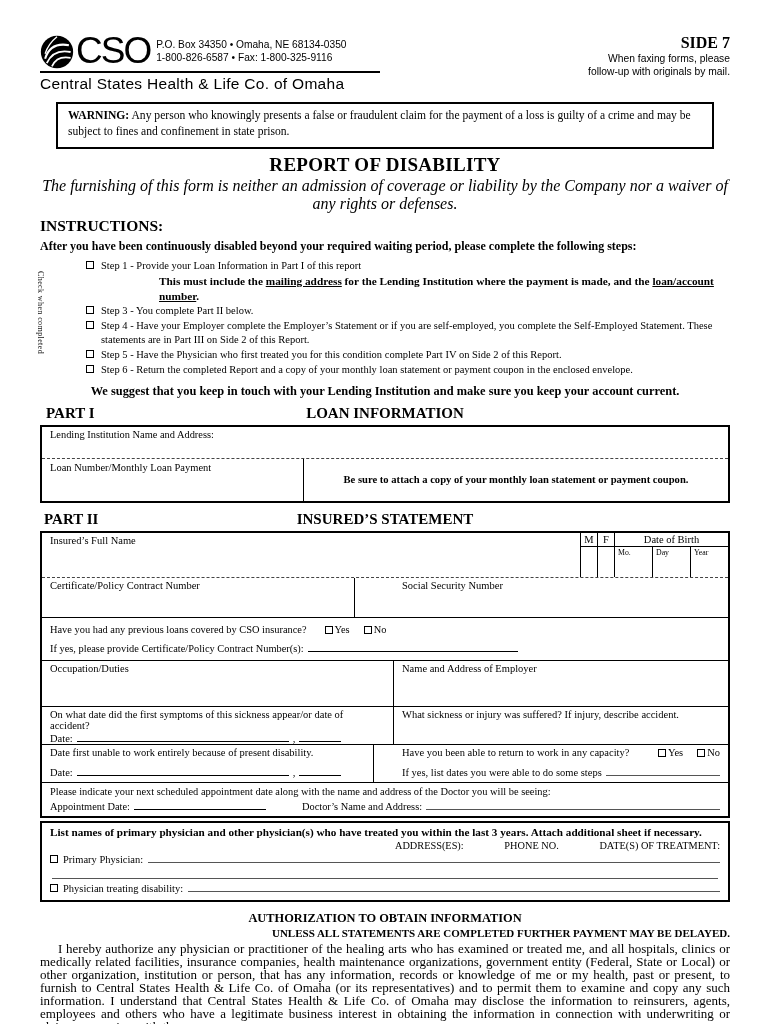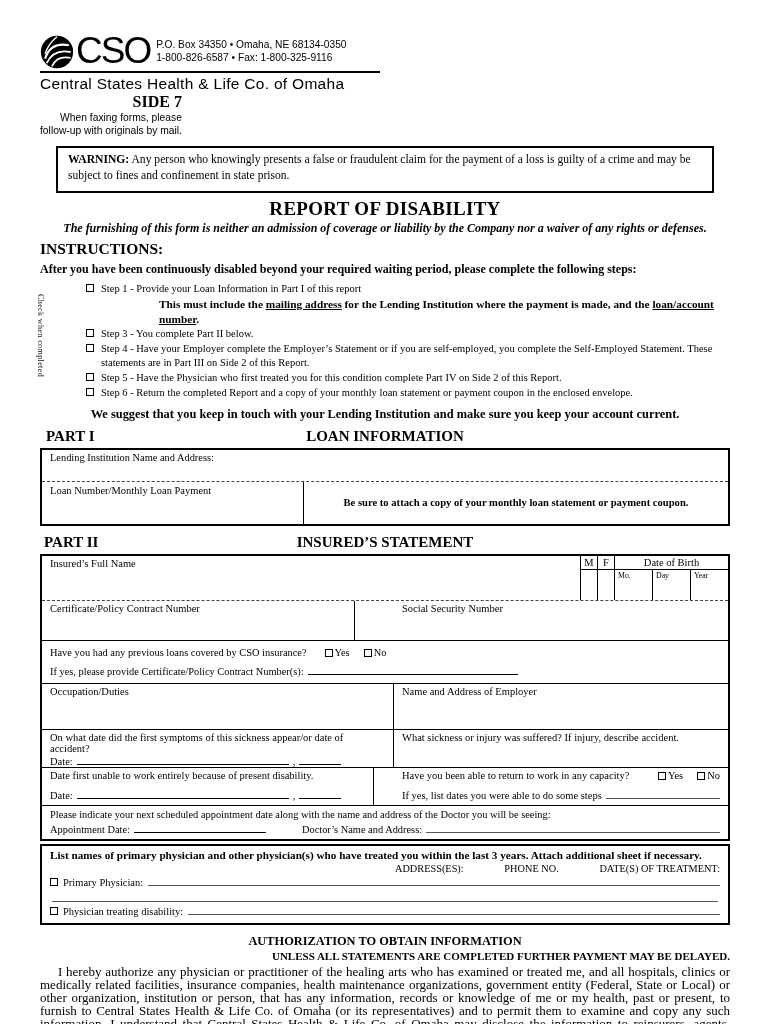--- a/index.html
+++ b/index.html
@@ -4,35 +4,35 @@
 <style>
   * { box-sizing: border-box; margin: 0; padding: 0; }
   html,body { background:#fff; }
   body { width:770px; height:1024px; overflow:hidden; }
   .page {
     width:770px; height:1024px; background:#fff; color:#000;
     font-family:"Liberation Serif", serif; font-size:10.5px;
     padding:34px 40px 0 40px; position:relative;
   }
   
-  .hdr { display:flex; justify-content:space-between; align-items:flex-start;flex-direction:column; }
+  .hdr { display:flex; justify-content:space-between; align-items:flex-start; }
   .logo-wrap { width:340px; }
   .logo-row { display:flex; align-items:flex-start; gap:2px; border-bottom:2px solid #000; padding-bottom:2px; }
   .logo-circle { width:34px; height:34px; flex:none; margin-top:1px; }
   .logo-cso { font-family:"Liberation Sans", sans-serif; font-size:37px; line-height:34px; letter-spacing:-2px; font-weight:400; }
   .logo-addr { font-family:"Liberation Sans", sans-serif; font-size:10.2px; line-height:13px; padding-top:4px; padding-left:4px; }
   .company { font-family:"Liberation Sans", sans-serif; font-size:15.5px; letter-spacing:.3px; padding-top:2px; }
   .hdr-right { text-align:right; }
   .side-label { font-size:16px; font-weight:bold; }
   .fax-note { font-family:"Liberation Sans", sans-serif; font-size:10.3px; line-height:13px; }
   
   .warning { border:2px solid #000; margin:9px 16px 0 16px; padding:4px 10px 6px 10px; font-size:11.6px; line-height:1.42; }
   
   .doc-title { text-align:center; font-size:19px; font-weight:bold; margin-top:5px; letter-spacing:.3px; }
-  .doc-sub { text-align:center; font-size:12px; font-weight:bold; font-style:italic; margin-top:1px; }
+  .doc-sub { text-align:center; font-size:16px; font-weight:normal; font-style:italic; margin-top:1px; }
   .instr-h { font-size:15.5px; font-weight:bold; margin-top:4px; }
   .instr-intro { font-size:12px; font-weight:bold; margin-top:4px; }
   .steps { position:relative; padding-left:46px; margin-top:5px; }
   .vert-label { position:absolute; left:-4px; top:12px; writing-mode:vertical-rl; font-size:8px; letter-spacing:.4px; color:#111; }
   .step { display:flex; gap:7px; line-height:14px; margin-bottom:1px; padding-right:6px; }
   .cb { display:inline-block; width:8px; height:8px; border:1.2px solid #000; flex:none; margin-top:2px; background:#fff; }
   .cb.inline { vertical-align:-1px; margin:0 2px 0 0; }
   .step-note { font-weight:bold; font-size:11.3px; padding-left:73px; line-height:15px; }
   .step-note u { text-decoration:underline; }
   .suggest { text-align:center; font-weight:bold; font-size:12.4px; margin:7px 0 6px 0; }

